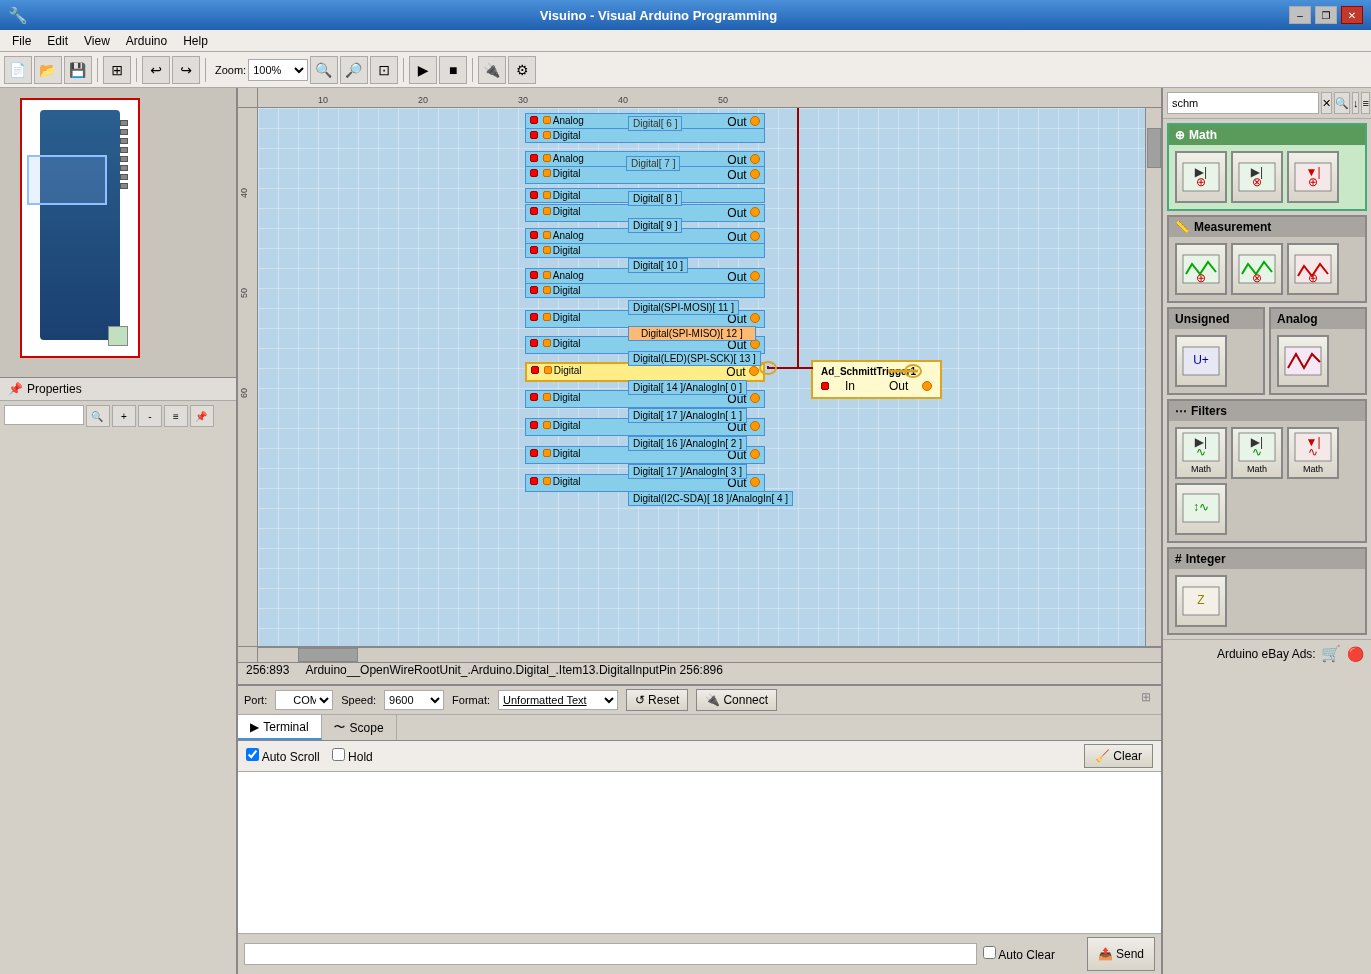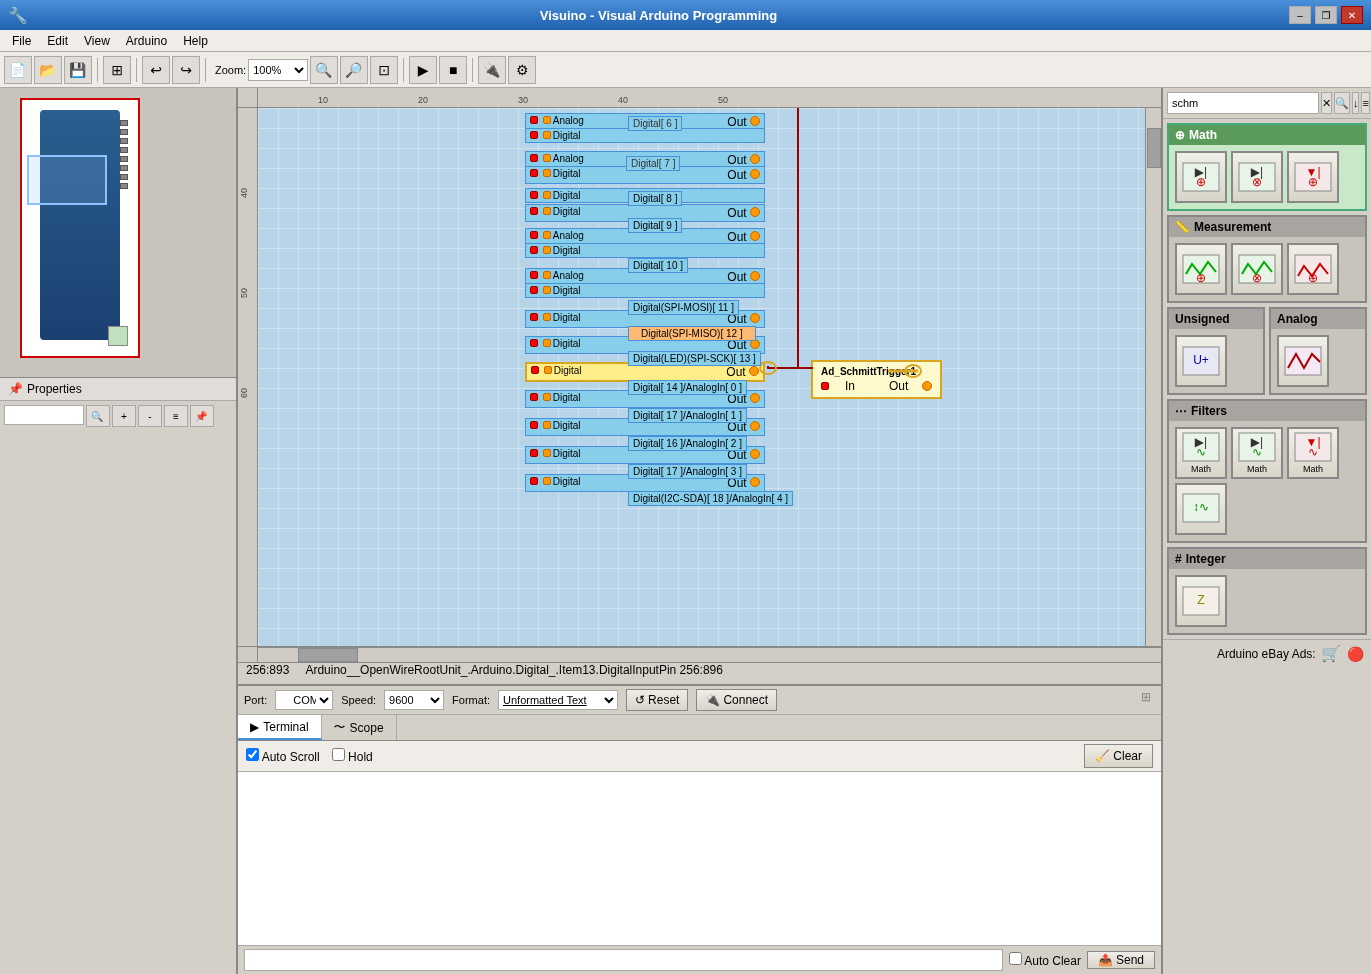--- a/index.html
+++ b/index.html
@@ -361,23 +361,23 @@
       flex: 1; height: 22px; border: 1px solid #aaa; background: white;
       font-size: 11px; padding: 0 4px;
     }
     .clear-btn {
       height: 24px; padding: 0 10px;
       background: linear-gradient(to bottom, #f0ede8, #d8d4c8);
       border: 1px solid #888; cursor: pointer; font-size: 11px;
       display: flex; align-items: center; gap: 3px;
     }
     .send-btn {
-      height: 18px; padding: 0 10px;
+      height: 34px; padding: 0 10px;
       background: linear-gradient(to bottom, #f0ede8, #d8d4c8);
-      border: 1px solid #888; cursor: pointer; font-size: 11px;
+      border: 1px solid #888; cursor: pointer; font-size: 11px; margin-left: 26px;
     }
 
     
     .math-icon-svg {
       width: 38px; height: 30px;
     }
 
     
     .scrollbar-v {
       width: 16px;

